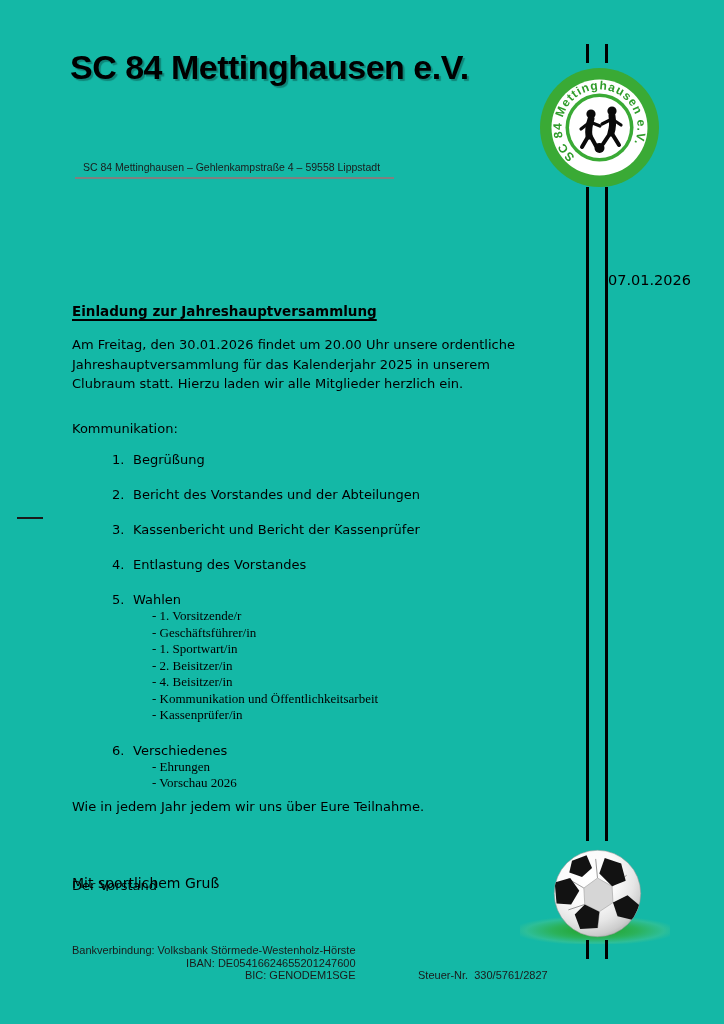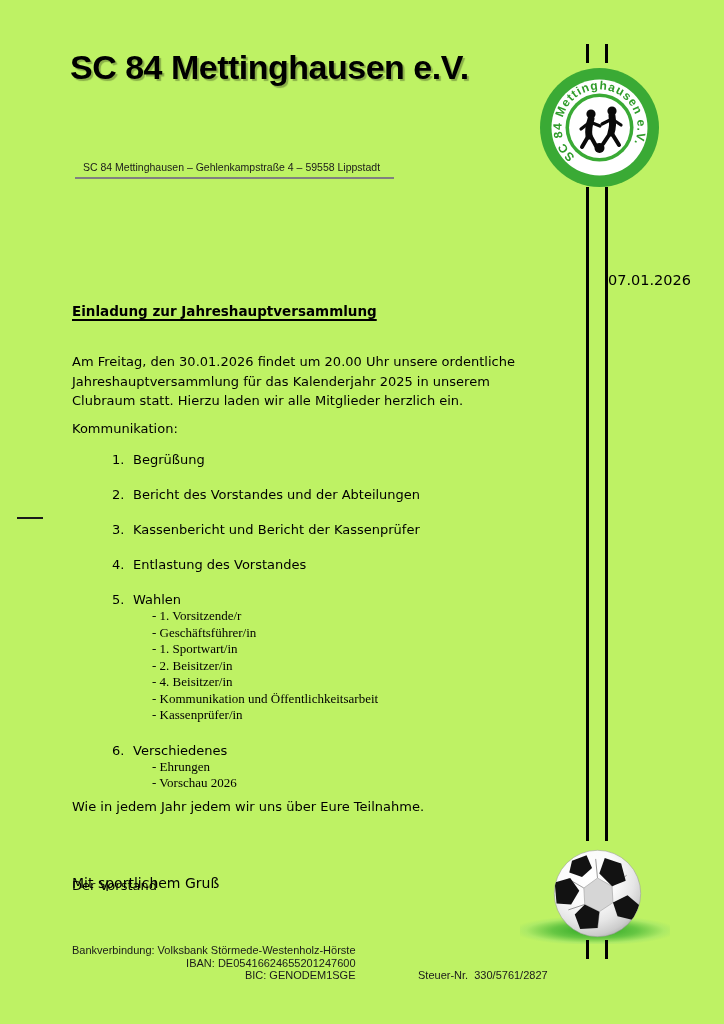--- a/index.html
+++ b/index.html
@@ -1,18 +1,18 @@
 <!DOCTYPE html>
 <html><head>
 <meta charset="utf-8">
 <style>
   * { margin:0; padding:0; box-sizing:border-box; }
   html,body { background:#fff; }
   .page {
-    position:relative; width:724px; height:1024px; background:#bef264;
+    position:relative; width:724px; height:1024px; background:#14b8a6;
     font-family:"DejaVu Sans", sans-serif; color:#000; overflow:hidden;
   }
   
   .club-title {
     position:absolute; left:70px; top:48px;
     font-family:"Liberation Sans", sans-serif; font-weight:bold;
     font-size:34px; letter-spacing:-0.5px; color:#000;
     text-shadow:2px 2px 1px rgba(0,0,0,0.28);
     white-space:nowrap;
   }
@@ -34,21 +34,21 @@
   .club-logo { position:absolute; left:539px; top:67px; width:121px; height:121px; z-index:3; }
   
   .date { position:absolute; left:608px; top:272px; font-size:14.5px; color:#000; white-space:nowrap;text-align:right; }
   
   .subject {
     position:absolute; left:72px; top:303px; font-size:13.5px; font-weight:bold;
     text-decoration:underline; text-decoration-thickness:2px; text-underline-offset:3px;
     white-space:nowrap;
     text-align:right;
   }
-  .intro { position:absolute; left:72px; top:352px; font-size:13px; line-height:19.5px; white-space:pre-line; }
+  .intro { position:absolute; left:72px; top:335px; font-size:13px; line-height:19.5px; white-space:pre-line; }
   .agenda-label { position:absolute; left:72px; top:421px; font-size:13px; }
   .agenda { position:absolute; left:72px; top:452px; width:500px; font-size:13px; }
   .agenda-item { position:relative; padding-left:61px; margin-bottom:19px; line-height:16px; }
   .agenda-num { position:absolute; left:40px; top:0; }
   .agenda-sub { margin-left:19px; line-height:16.5px; white-space:nowrap;font-family:Liberation Serif, serif; }
   .closing   { position:absolute; left:72px; top:799px; font-size:13px; white-space:nowrap; }
   .greeting  { position:absolute; left:72px; top:847px; font-size:14px; white-space:nowrap;margin-top:28px; }
   .signature { position:absolute; left:72px; top:878px; font-size:13px; white-space:nowrap; }
   
   .footer {

